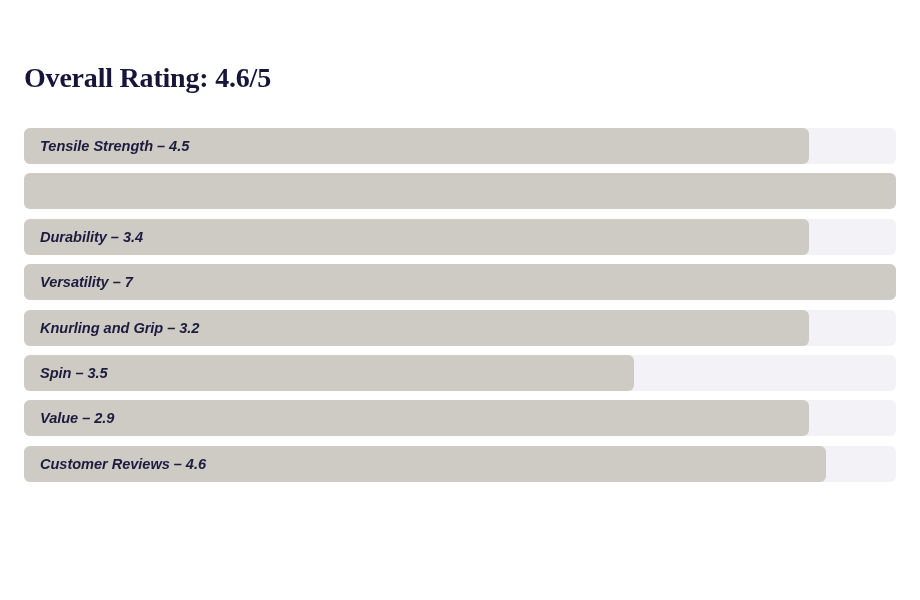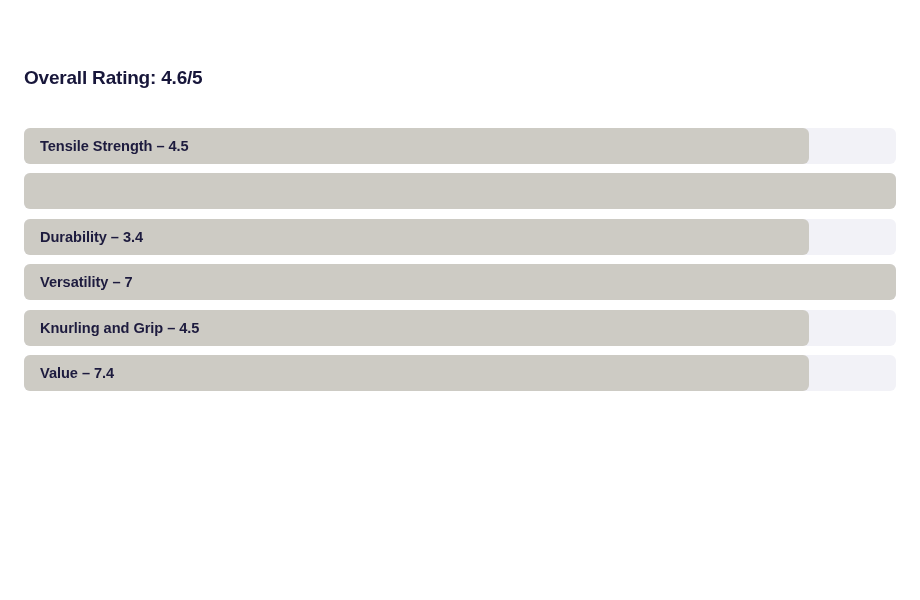--- a/index.html
+++ b/index.html
@@ -18,38 +18,40 @@
     position: relative;
     width: 920px;
     height: 600px;
     box-sizing: border-box;
   }
   .rating-title {
     position: absolute;
     left: 24px;
     top: 62px;
     margin: 0;
-    font-size: 19px;
+    font-size: 28px;
     font-weight: 700;
     letter-spacing: -0.2px;
     color: #17163a;
     line-height: 32px;
     white-space: nowrap;
+    font-family: Liberation Serif, serif;
   }
   .bars {
     position: absolute;
     left: 24px;
     top: 128px;
     width: 872px;
   }
   .bar-row {
     position: relative;
     width: 872px;
     height: 36px;
     margin-bottom: 9.4px;
+    font-style: italic;
   }
   .bar-track {
     position: absolute;
     left: 0;
     top: 0;
     width: 100%;
     height: 36px;
     background: #f2f2f7;
     border-radius: 6px;
     box-sizing: border-box;
@@ -100,22 +102,32 @@
         <span class="bar-label">Durability – 3.4</span>
       </div>
       <div class="bar-row">
         <div class="bar-track"></div>
         <div class="bar-fill" style="width: 100%;"></div>
         <span class="bar-label">Versatility – 7</span>
       </div>
       <div class="bar-row">
         <div class="bar-track"></div>
         <div class="bar-fill" style="width: 90%;"></div>
-        <span class="bar-label">Knurling and Grip – 4.5</span>
+        <span class="bar-label">Knurling and Grip – 3.2</span>
+      </div>
+      <div class="bar-row">
+        <div class="bar-track"></div>
+        <div class="bar-fill" style="width: 70%;"></div>
+        <span class="bar-label">Spin – 3.5</span>
       </div>
       <div class="bar-row">
         <div class="bar-track"></div>
         <div class="bar-fill" style="width: 90%;"></div>
-        <span class="bar-label">Value – 7.4</span>
+        <span class="bar-label">Value – 2.9</span>
+      </div>
+      <div class="bar-row">
+        <div class="bar-track"></div>
+        <div class="bar-fill" style="width: 92%;"></div>
+        <span class="bar-label">Customer Reviews – 4.6</span>
       </div>
     </div>
 
 </div>
 
 </body></html>

